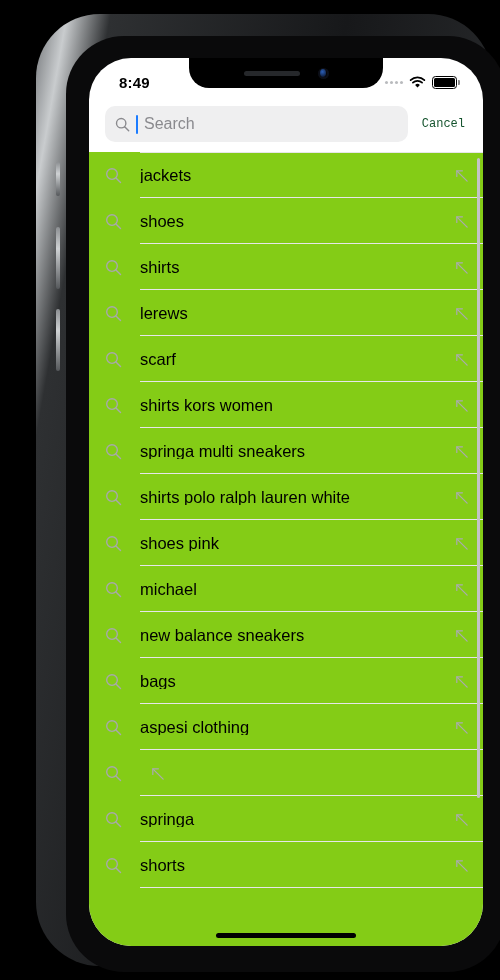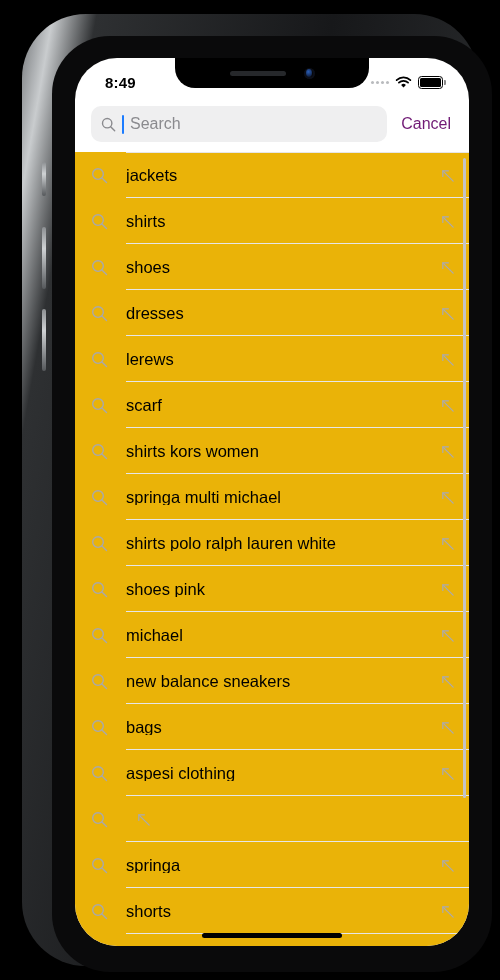--- a/index.html
+++ b/index.html
@@ -8,21 +8,21 @@
     background: #000;
     font-family: "Liberation Sans", sans-serif;
     overflow: hidden;
   }
 
   
   .stage { position: relative; width: 500px; height: 980px; background: #000; }
 
   .device {
     position: absolute;
-    left: 22px; top: 14px;
+    left: 36px; top: 14px;
     width: 456px; height: 952px;
     border-radius: 64px;
     background: linear-gradient(100deg,#6f7275 0%,#c9ccce 5%,#2e3032 12%,#17181a 50%,#2b2d2f 88%,#b9bcbe 96%,#6a6d70 100%);
     box-shadow: 0 0 2px #000;
   }
   .device-inner {
     position: absolute;
     left: 30px; top: 22px;
     width: 440px; height: 936px;
     border-radius: 58px;
@@ -106,26 +106,26 @@
     gap: 6px;
     position: relative;
   }
   .mag { width: 15px; height: 15px; flex: none; }
   .caret {
     width: 2px; height: 19px; background: #1c7cff; border-radius: 1px;
     animation: none;
   }
   .search-ph { font-size: 16px; color: #8a8a8e; line-height: 1; }
   .cancel-btn {
-    font-size: 16px; color: #701a75; background: none; border: none;
-    cursor: pointer; font-family: Liberation Sans, sans-serif; padding: 0 2px;
-  }
-
-  
-  .list-wrap { position: relative; height: 806px; overflow: hidden; background: #eab308; }
+    font-size: 12px; color: #14532d; background: none; border: none;
+    cursor: pointer; font-family: Liberation Mono, monospace; padding: 0 2px;
+  }
+
+  
+  .list-wrap { position: relative; height: 806px; overflow: hidden; background: #84cc16; }
   .row {
     position: relative;
     height: 46px;
     display: flex; align-items: center;
     padding: 0 14px 0 16px;
   }
   .row-mag { width: 17px; height: 17px; flex: none; margin-right: 18px; }
   .row-text {
     flex: 1;
     font-size: 16.5px;
@@ -221,53 +221,42 @@
               <svg class="row-arrow" viewBox="0 0 16 16">
                 <line x1="14" y1="14" x2="3" y2="3" stroke="#aaaab0" stroke-width="1.3" stroke-linecap="round"></line>
                 <polyline points="3,9 3,3 9,3" fill="none" stroke="#aaaab0" stroke-width="1.3" stroke-linecap="round" stroke-linejoin="round"></polyline>
               </svg>
             </div>
             <div class="row">
               <svg class="row-mag" viewBox="0 0 16 16">
                 <circle cx="6.6" cy="6.6" r="5" fill="none" stroke="#a8a8ad" stroke-width="1.3"></circle>
                 <line x1="10.3" y1="10.3" x2="14.6" y2="14.6" stroke="#a8a8ad" stroke-width="1.3" stroke-linecap="round"></line>
               </svg>
+              <span class="row-text">shoes</span>
+              <svg class="row-arrow" viewBox="0 0 16 16">
+                <line x1="14" y1="14" x2="3" y2="3" stroke="#aaaab0" stroke-width="1.3" stroke-linecap="round"></line>
+                <polyline points="3,9 3,3 9,3" fill="none" stroke="#aaaab0" stroke-width="1.3" stroke-linecap="round" stroke-linejoin="round"></polyline>
+              </svg>
+            </div>
+            <div class="row">
+              <svg class="row-mag" viewBox="0 0 16 16">
+                <circle cx="6.6" cy="6.6" r="5" fill="none" stroke="#a8a8ad" stroke-width="1.3"></circle>
+                <line x1="10.3" y1="10.3" x2="14.6" y2="14.6" stroke="#a8a8ad" stroke-width="1.3" stroke-linecap="round"></line>
+              </svg>
               <span class="row-text">shirts</span>
               <svg class="row-arrow" viewBox="0 0 16 16">
                 <line x1="14" y1="14" x2="3" y2="3" stroke="#aaaab0" stroke-width="1.3" stroke-linecap="round"></line>
                 <polyline points="3,9 3,3 9,3" fill="none" stroke="#aaaab0" stroke-width="1.3" stroke-linecap="round" stroke-linejoin="round"></polyline>
               </svg>
             </div>
             <div class="row">
               <svg class="row-mag" viewBox="0 0 16 16">
                 <circle cx="6.6" cy="6.6" r="5" fill="none" stroke="#a8a8ad" stroke-width="1.3"></circle>
                 <line x1="10.3" y1="10.3" x2="14.6" y2="14.6" stroke="#a8a8ad" stroke-width="1.3" stroke-linecap="round"></line>
               </svg>
-              <span class="row-text">shoes</span>
-              <svg class="row-arrow" viewBox="0 0 16 16">
-                <line x1="14" y1="14" x2="3" y2="3" stroke="#aaaab0" stroke-width="1.3" stroke-linecap="round"></line>
-                <polyline points="3,9 3,3 9,3" fill="none" stroke="#aaaab0" stroke-width="1.3" stroke-linecap="round" stroke-linejoin="round"></polyline>
-              </svg>
-            </div>
-            <div class="row">
-              <svg class="row-mag" viewBox="0 0 16 16">
-                <circle cx="6.6" cy="6.6" r="5" fill="none" stroke="#a8a8ad" stroke-width="1.3"></circle>
-                <line x1="10.3" y1="10.3" x2="14.6" y2="14.6" stroke="#a8a8ad" stroke-width="1.3" stroke-linecap="round"></line>
-              </svg>
-              <span class="row-text">dresses</span>
-              <svg class="row-arrow" viewBox="0 0 16 16">
-                <line x1="14" y1="14" x2="3" y2="3" stroke="#aaaab0" stroke-width="1.3" stroke-linecap="round"></line>
-                <polyline points="3,9 3,3 9,3" fill="none" stroke="#aaaab0" stroke-width="1.3" stroke-linecap="round" stroke-linejoin="round"></polyline>
-              </svg>
-            </div>
-            <div class="row">
-              <svg class="row-mag" viewBox="0 0 16 16">
-                <circle cx="6.6" cy="6.6" r="5" fill="none" stroke="#a8a8ad" stroke-width="1.3"></circle>
-                <line x1="10.3" y1="10.3" x2="14.6" y2="14.6" stroke="#a8a8ad" stroke-width="1.3" stroke-linecap="round"></line>
-              </svg>
               <span class="row-text">lerews</span>
               <svg class="row-arrow" viewBox="0 0 16 16">
                 <line x1="14" y1="14" x2="3" y2="3" stroke="#aaaab0" stroke-width="1.3" stroke-linecap="round"></line>
                 <polyline points="3,9 3,3 9,3" fill="none" stroke="#aaaab0" stroke-width="1.3" stroke-linecap="round" stroke-linejoin="round"></polyline>
               </svg>
             </div>
             <div class="row">
               <svg class="row-mag" viewBox="0 0 16 16">
                 <circle cx="6.6" cy="6.6" r="5" fill="none" stroke="#a8a8ad" stroke-width="1.3"></circle>
                 <line x1="10.3" y1="10.3" x2="14.6" y2="14.6" stroke="#a8a8ad" stroke-width="1.3" stroke-linecap="round"></line>
@@ -287,21 +276,21 @@
               <svg class="row-arrow" viewBox="0 0 16 16">
                 <line x1="14" y1="14" x2="3" y2="3" stroke="#aaaab0" stroke-width="1.3" stroke-linecap="round"></line>
                 <polyline points="3,9 3,3 9,3" fill="none" stroke="#aaaab0" stroke-width="1.3" stroke-linecap="round" stroke-linejoin="round"></polyline>
               </svg>
             </div>
             <div class="row">
               <svg class="row-mag" viewBox="0 0 16 16">
                 <circle cx="6.6" cy="6.6" r="5" fill="none" stroke="#a8a8ad" stroke-width="1.3"></circle>
                 <line x1="10.3" y1="10.3" x2="14.6" y2="14.6" stroke="#a8a8ad" stroke-width="1.3" stroke-linecap="round"></line>
               </svg>
-              <span class="row-text">springa multi michael</span>
+              <span class="row-text">springa multi sneakers</span>
               <svg class="row-arrow" viewBox="0 0 16 16">
                 <line x1="14" y1="14" x2="3" y2="3" stroke="#aaaab0" stroke-width="1.3" stroke-linecap="round"></line>
                 <polyline points="3,9 3,3 9,3" fill="none" stroke="#aaaab0" stroke-width="1.3" stroke-linecap="round" stroke-linejoin="round"></polyline>
               </svg>
             </div>
             <div class="row">
               <svg class="row-mag" viewBox="0 0 16 16">
                 <circle cx="6.6" cy="6.6" r="5" fill="none" stroke="#a8a8ad" stroke-width="1.3"></circle>
                 <line x1="10.3" y1="10.3" x2="14.6" y2="14.6" stroke="#a8a8ad" stroke-width="1.3" stroke-linecap="round"></line>
               </svg>

